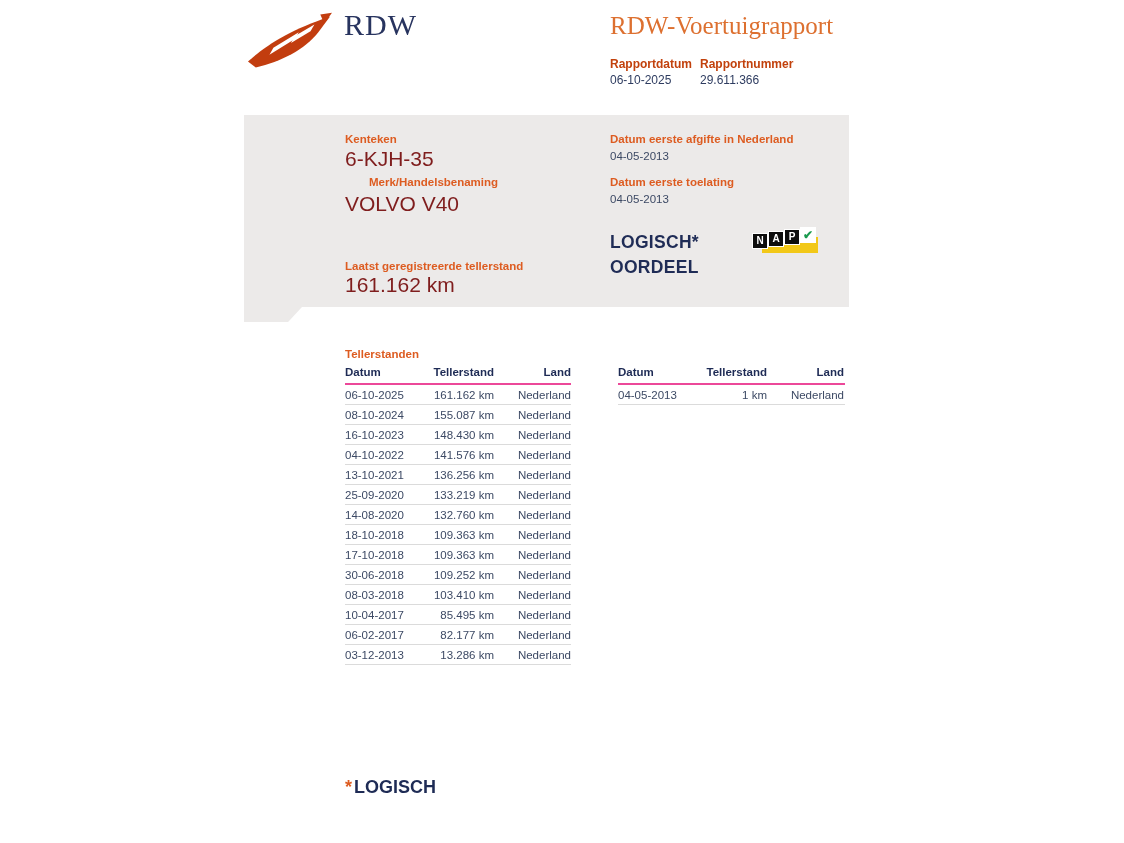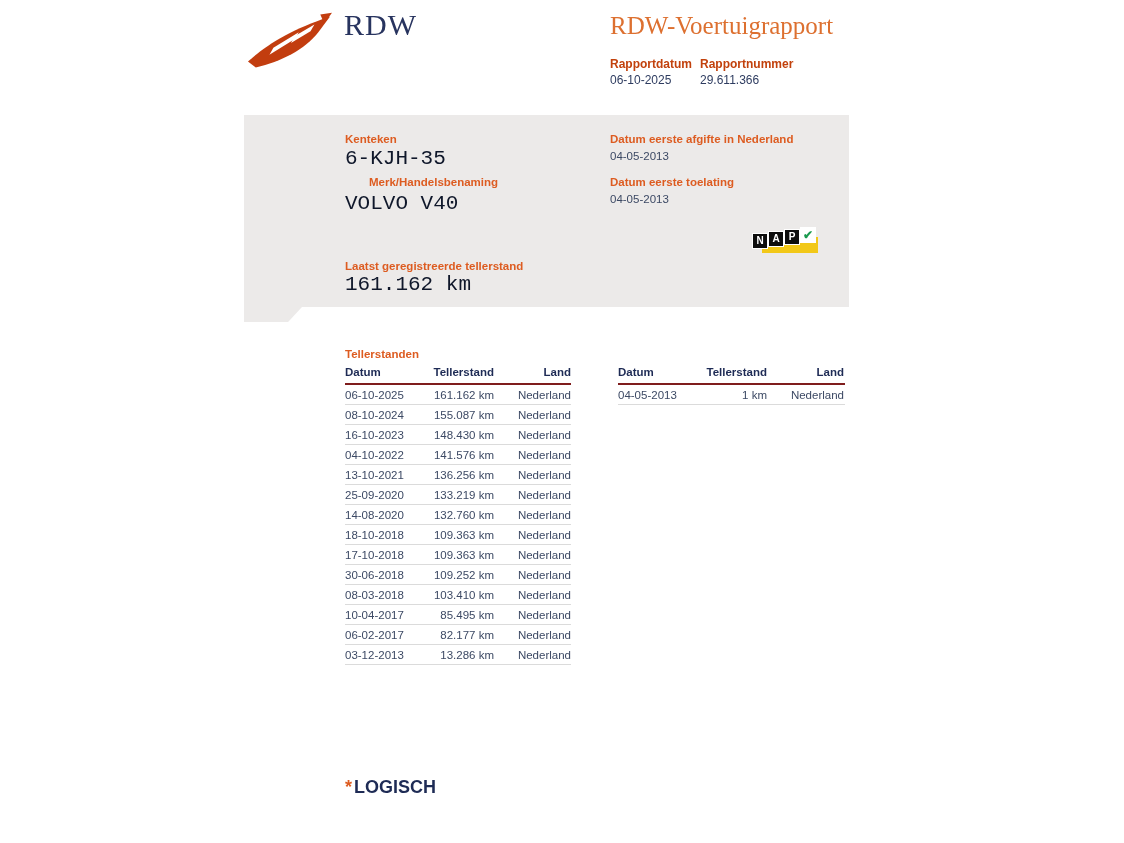--- a/index.html
+++ b/index.html
@@ -23,21 +23,21 @@
   
   .panel{
     left:244px;top:115px;width:605px;height:192px;background:#eceae9;
   }
   .panel::after{
     content:"";position:absolute;left:0;top:192px;width:58px;height:15px;
     background:#eceae9;clip-path:polygon(0 0,100% 0,76% 100%,0 100%);
   }
   .field-label{font-size:11.5px;font-weight:bold;color:#dd5c21;}
   .field-big{
-    font-family:Liberation Mono, monospace;font-size:21px;color:#0f172a;
+    font-family:Liberation Sans, sans-serif;font-size:21px;color:#7f1d1d;
   }
   .field-value{font-size:11.5px;color:#3c4964;}
   .oordeel{
     font-size:17.5px;font-weight:bold;color:#1f2c56;line-height:25px;
     letter-spacing:.3px;
   }
 
   
   .nap{left:752px;top:225px;width:66px;height:29px;}
   .nap-bar{position:absolute;left:10px;top:12px;width:56px;height:16px;background:#f2c818;}
@@ -52,21 +52,21 @@
   .nap-p{left:32px;top:4px;}
   .nap-c{left:48px;top:2px;}
 
   
   .section-title{font-size:11.5px;font-weight:bold;color:#dd5c21;}
   .mtable{font-size:11.5px;}
   .thead,.trow{
     display:grid;grid-template-columns:80px 69px 77px;align-items:center;
   }
   .thead{
-    font-weight:bold;color:#1e2b55;border-bottom:2px solid #7f1d1d;
+    font-weight:bold;color:#1e2b55;border-bottom:2px solid #ec4899;
     padding:2px 0 4px 0;
   }
   .trow{border-bottom:1px solid #dbdbdb;padding:2.5px 0;color:#3c4964;}
   .tcell{line-height:14px;}
   .c1,.c2{text-align:right;}
 
   
   .foot-head{font-size:18px;font-weight:bold;color:#1e2b55;}
   .foot-star{color:#dd5c21;margin-right:2px;}
   .foot-text{
@@ -105,20 +105,24 @@
 
   <div class="abs field-label" style="left:345px;top:260px;">Laatst geregistreerde tellerstand</div>
   <div class="abs field-big" style="left:345px;top:273px;">161.162 km</div>
 
   <div class="abs field-label" style="left:610px;top:133px;">Datum eerste afgifte in Nederland</div>
   <div class="abs field-value" style="left:610px;top:150px;">04-05-2013</div>
 
   <div class="abs field-label" style="left:610px;top:176px;">Datum eerste toelating</div>
   <div class="abs field-value" style="left:610px;top:193px;">04-05-2013</div>
 
+  <div class="abs oordeel" style="left:610px;top:230px;">
+    <div>LOGISCH*</div>
+    <div>OORDEEL</div>
+  </div>
 
   <div class="abs nap">
     <div class="nap-bar"></div>
     <div class="nap-tile nap-n">N</div>
     <div class="nap-tile nap-a">A</div>
     <div class="nap-tile nap-p">P</div>
     <div class="nap-tile check nap-c">✔</div>
   </div>
 
   <div class="abs section-title" style="left:345px;top:348px;">Tellerstanden</div>

